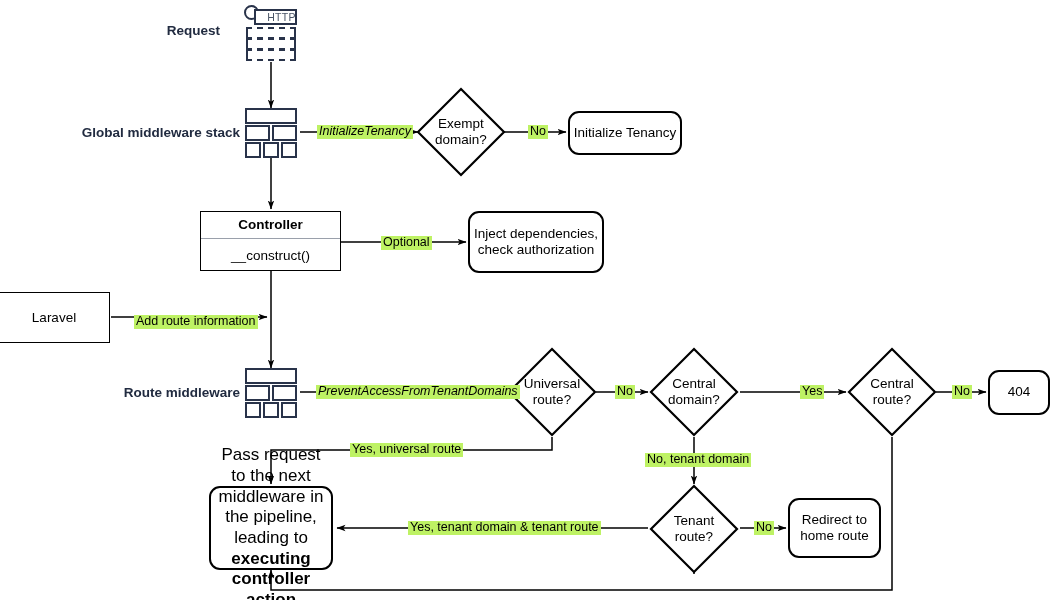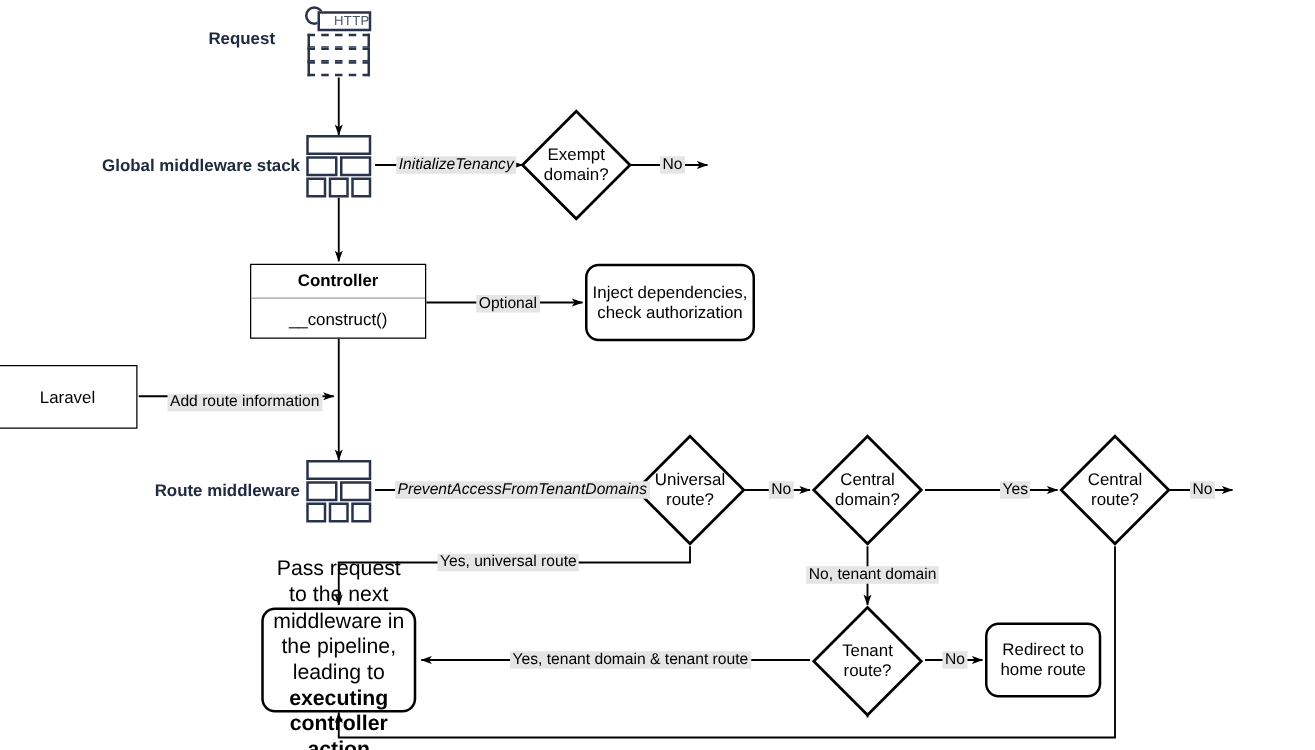--- a/index.html
+++ b/index.html
@@ -143,21 +143,21 @@
     position: absolute;
     box-sizing: border-box;
     border: 2.2px dashed #29334a;
     background: #ffffff;
   }
   
   .elabel {
     position: absolute;
     font-size: 12.5px;
     color: #000000;
-    background: #e5e5e5;
+    background: #bef264;
     padding: 0 2px;
     white-space: nowrap;
     z-index: 4;
     line-height: 1.1;
   }
   .elabel.ital {
     font-style: italic;
   }
   .bold-in {
     font-weight: bold;
@@ -242,20 +242,23 @@
       <polygon points="45,2 88,45 45,88 2,45" fill="#ffffff" stroke="#000000" stroke-width="2.2"></polygon>
     </svg>
     <div class="dtext">
       <span style="white-space:pre-line">Exempt
 domain?</span>
     </div>
   </div>
 
   <div class="elabel" style="left:528px; top:125px;">No</div>
 
+  <div class="node rect-round" style="left:568px; top:111px; width:114px; height:44px;">
+    <span>Initialize Tenancy</span>
+  </div>
 
   <div class="uml" style="left:200px; top:211px; width:141px; height:60px;">
     <div class="uml-title">Controller</div>
     <div class="uml-row">__construct()</div>
   </div>
 
   <div class="elabel" style="left:381px; top:236px;">Optional</div>
 
   <div class="node rect-round" style="left:468px; top:211px; width:136px; height:62px;">
     <span style="white-space:pre-line">Inject dependencies,
@@ -310,20 +313,23 @@
       <polygon points="45,2 88,45 45,88 2,45" fill="#ffffff" stroke="#000000" stroke-width="2.2"></polygon>
     </svg>
     <div class="dtext">
       <span style="white-space:pre-line">Central
 route?</span>
     </div>
   </div>
 
   <div class="elabel" style="left:952px; top:385px;">No</div>
 
+  <div class="node rect-round" style="left:988px; top:370px; width:62px; height:45px;">
+    <span>404</span>
+  </div>
 
   <div class="elabel" style="left:350px; top:443px;">Yes, universal route</div>
 
   <div class="elabel" style="left:645px; top:453px;">No, tenant domain</div>
 
   <div class="diamond" style="left:649px; top:484px; width:90px; height:90px;">
     <svg width="90" height="90" viewBox="0 0 90 90" xmlns="http://www.w3.org/2000/svg">
       <polygon points="45,2 88,45 45,88 2,45" fill="#ffffff" stroke="#000000" stroke-width="2.2"></polygon>
     </svg>
     <div class="dtext">

